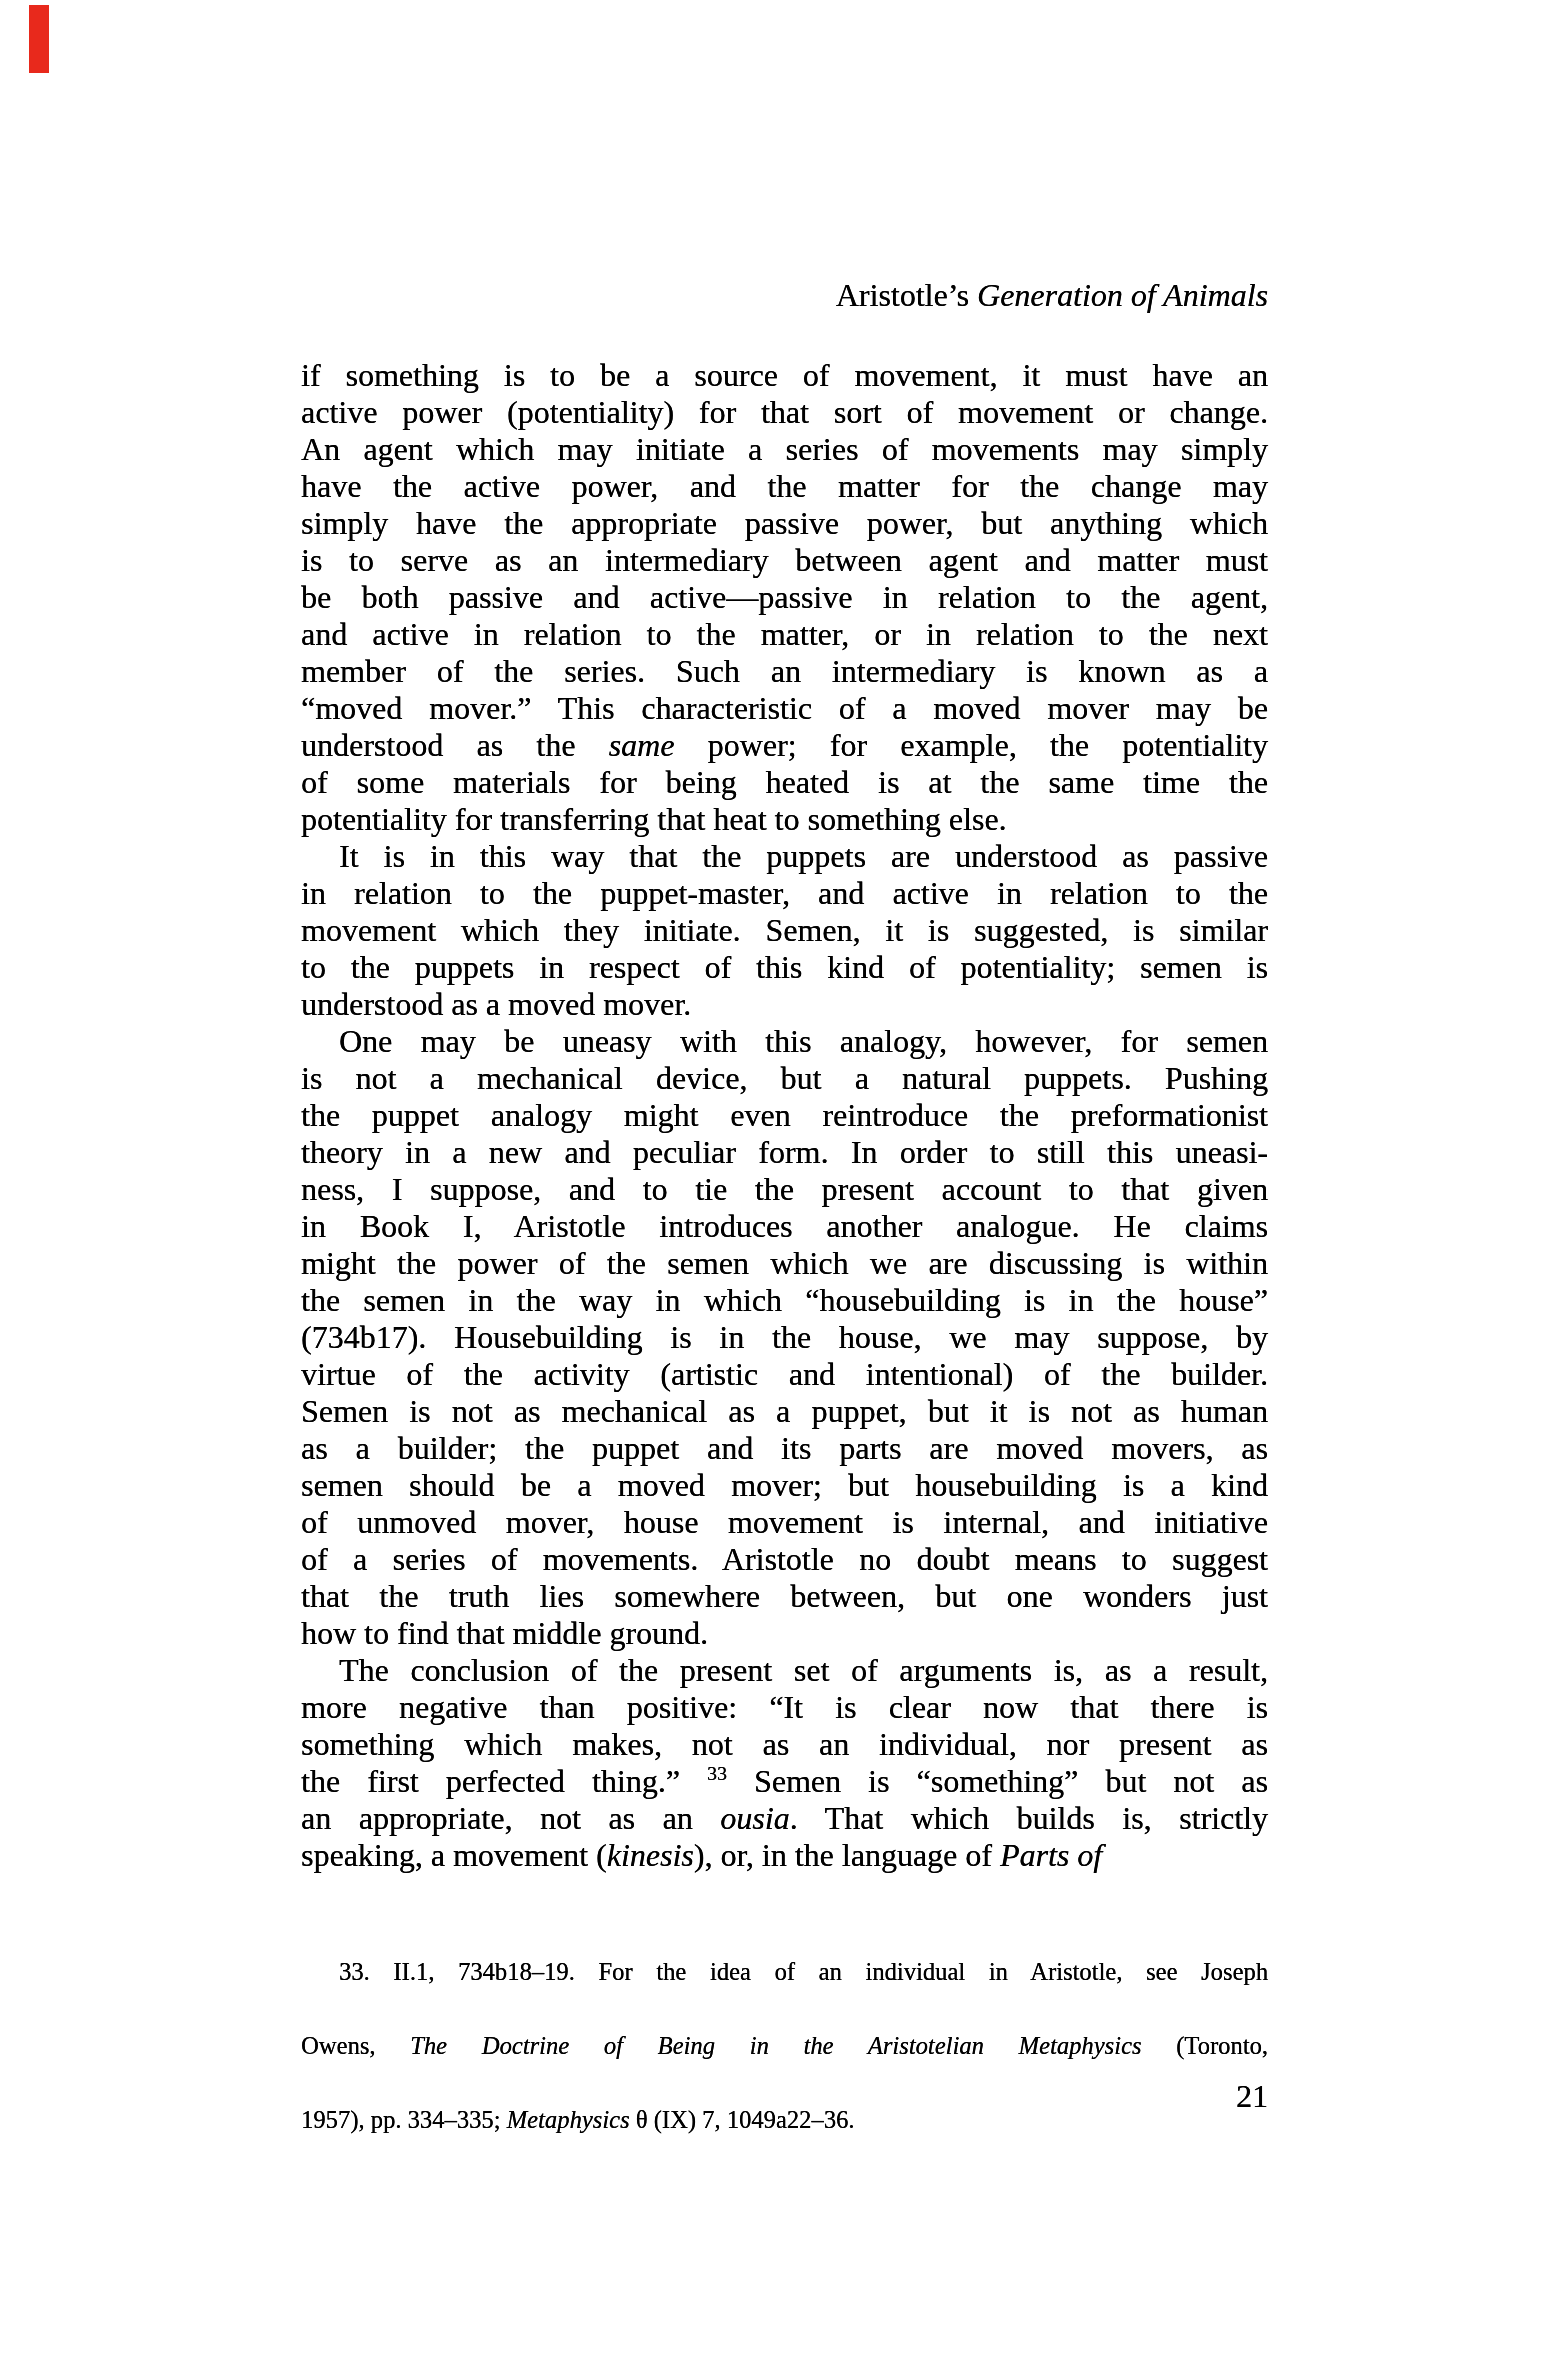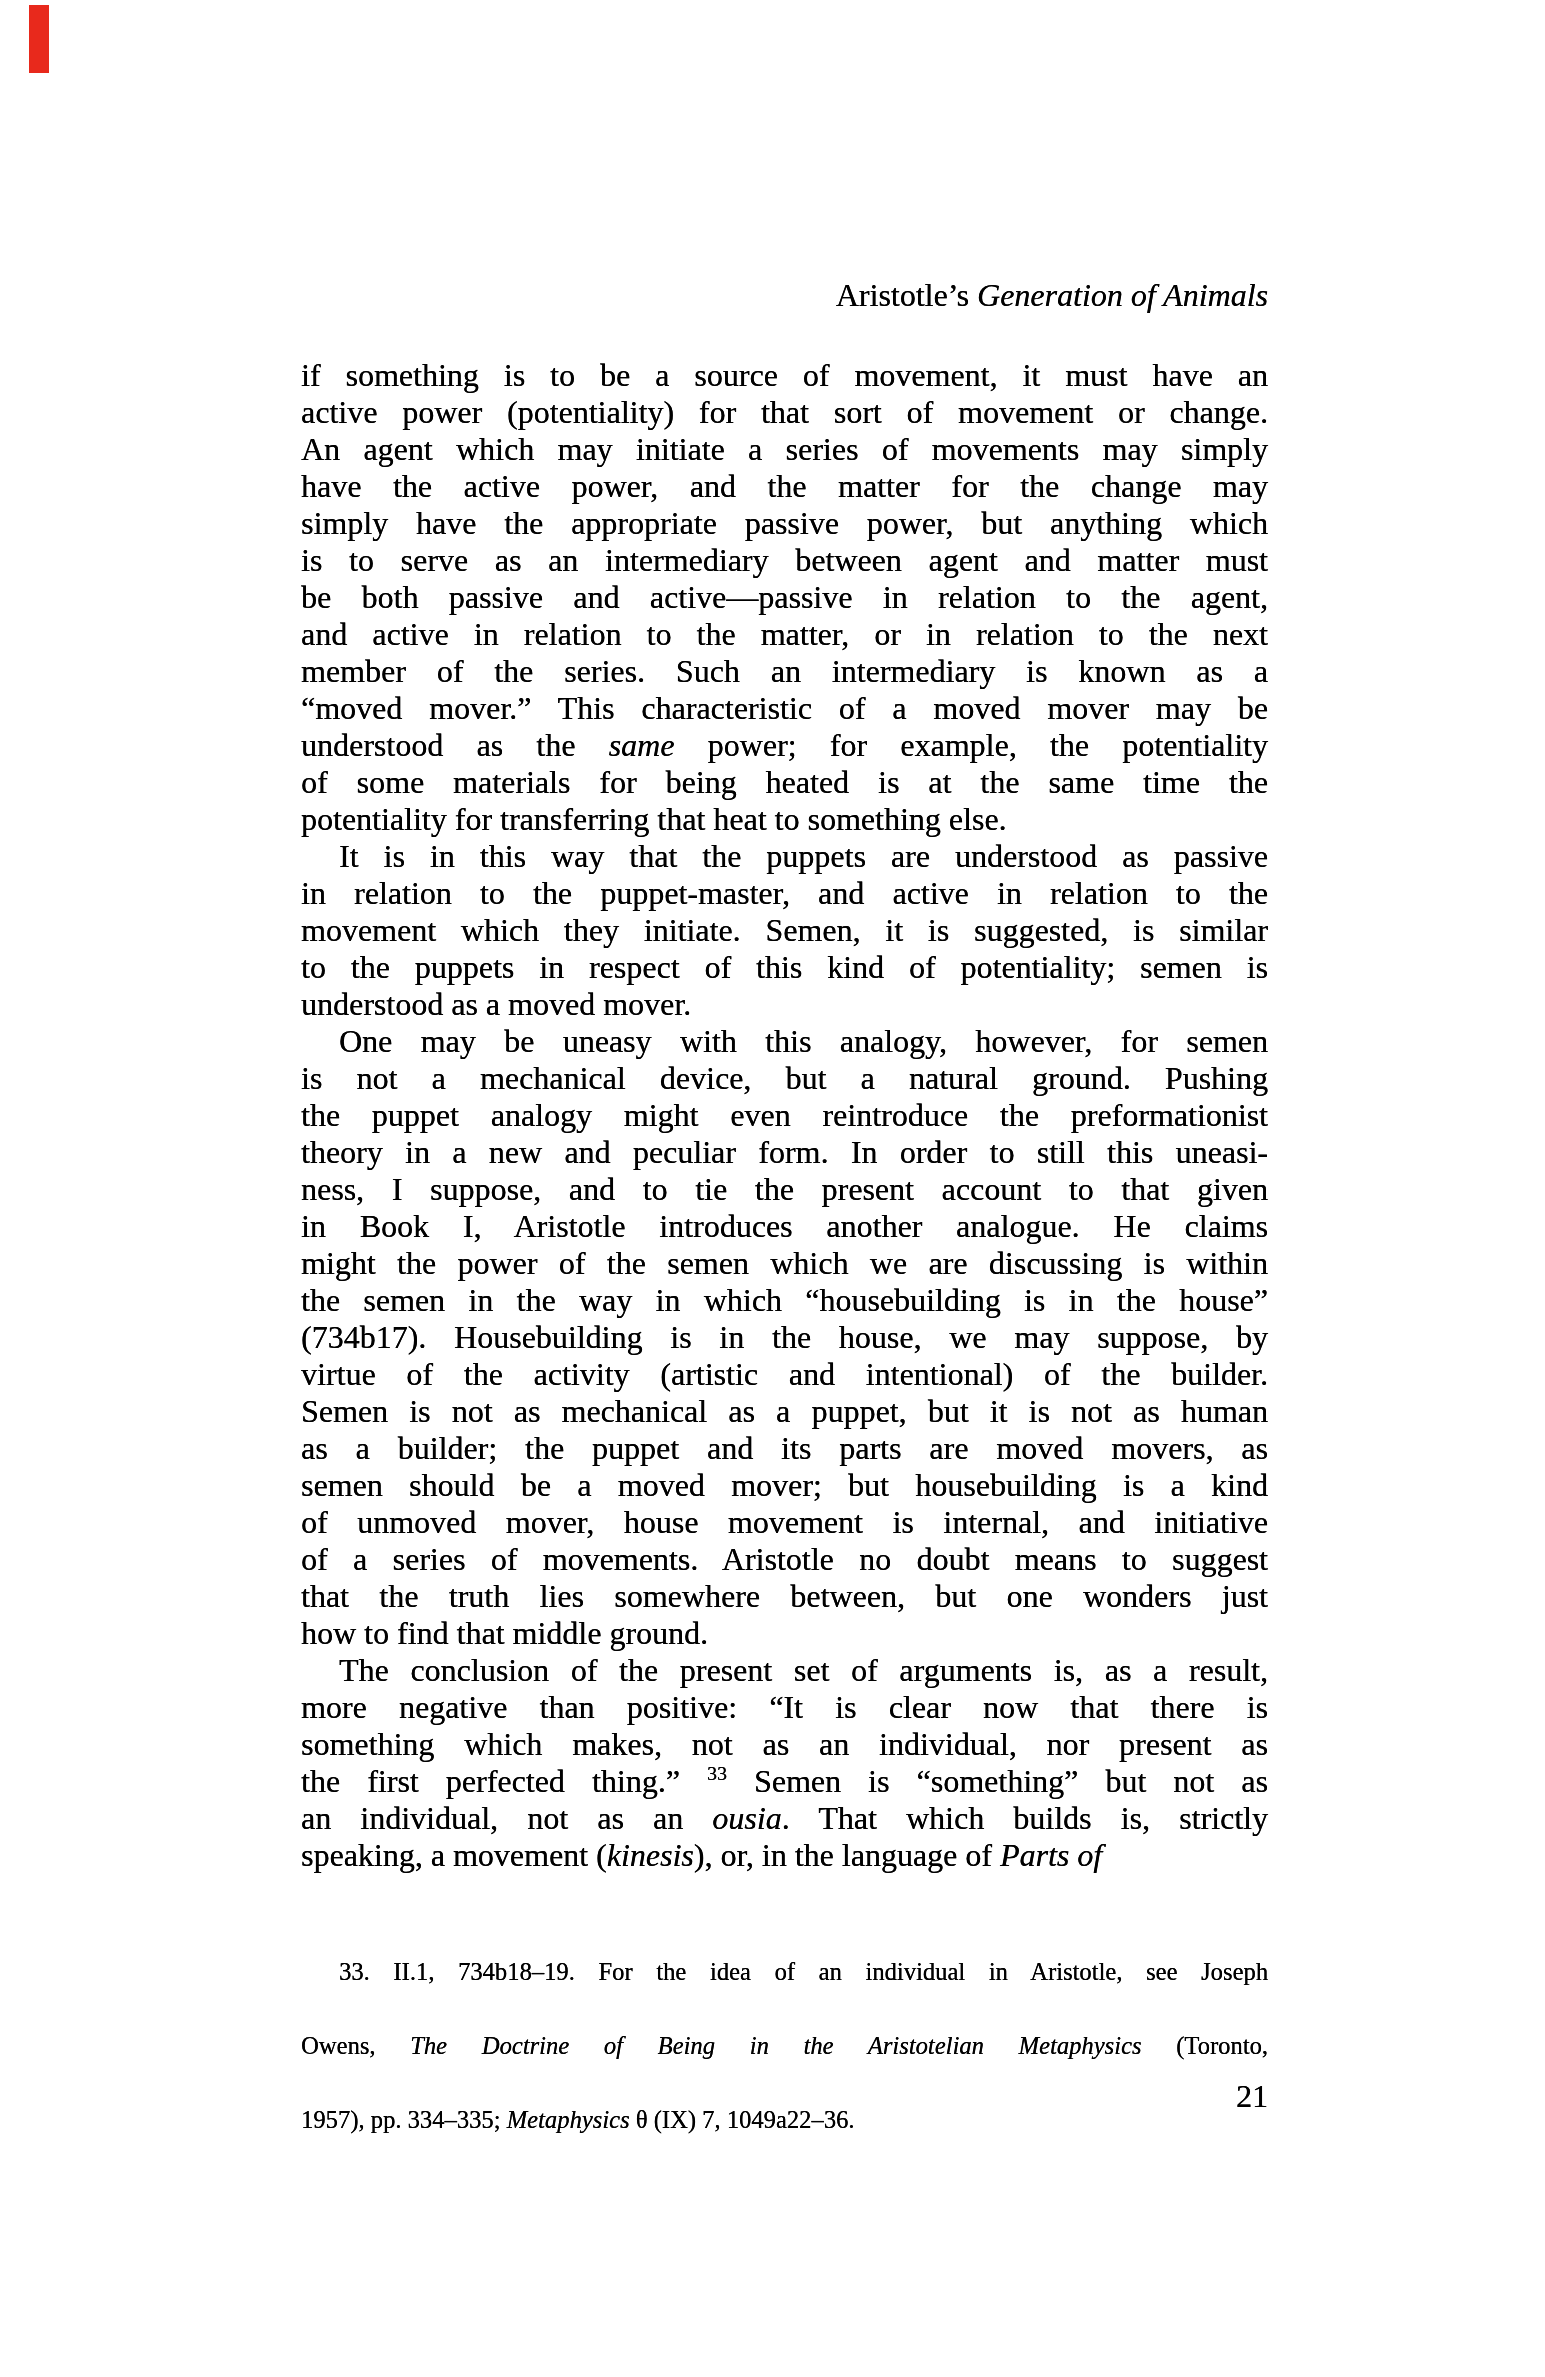--- a/index.html
+++ b/index.html
@@ -98,21 +98,21 @@
       </div>
       <div class="para">
         <div class="tline indent"><span>It is in this way that the puppets are understood as passive</span></div>
         <div class="tline"><span>in relation to the puppet-master, and active in relation to the</span></div>
         <div class="tline"><span>movement which they initiate. Semen, it is suggested, is similar</span></div>
         <div class="tline"><span>to the puppets in respect of this kind of potentiality; semen is</span></div>
         <div class="tline last"><span>understood as a moved mover.</span></div>
       </div>
       <div class="para">
         <div class="tline indent"><span>One may be uneasy with this analogy, however, for semen</span></div>
-        <div class="tline"><span>is not a mechanical device, but a natural ground. Pushing</span></div>
+        <div class="tline"><span>is not a mechanical device, but a natural puppets. Pushing</span></div>
         <div class="tline"><span>the puppet analogy might even reintroduce the preformationist</span></div>
         <div class="tline"><span>theory in a new and peculiar form. In order to still this uneasi-</span></div>
         <div class="tline"><span>ness, I suppose, and to tie the present account to that given</span></div>
         <div class="tline"><span>in Book I, Aristotle introduces another analogue. He claims</span></div>
         <div class="tline"><span>might the power of the semen which we are discussing is within</span></div>
         <div class="tline"><span>the semen in the way in which “housebuilding is in the house”</span></div>
         <div class="tline"><span>(734b17). Housebuilding is in the house, we may suppose, by</span></div>
         <div class="tline"><span>virtue of the activity (artistic and intentional) of the builder.</span></div>
         <div class="tline"><span>Semen is not as mechanical as a puppet, but it is not as human</span></div>
         <div class="tline"><span>as a builder; the puppet and its parts are moved movers, as</span></div>
@@ -120,21 +120,21 @@
         <div class="tline"><span>of unmoved mover, house movement is internal, and initiative</span></div>
         <div class="tline"><span>of a series of movements. Aristotle no doubt means to suggest</span></div>
         <div class="tline"><span>that the truth lies somewhere between, but one wonders just</span></div>
         <div class="tline last"><span>how to find that middle ground.</span></div>
       </div>
       <div class="para">
         <div class="tline indent"><span>The conclusion of the present set of arguments is, as a result,</span></div>
         <div class="tline"><span>more negative than positive: “It is clear now that there is</span></div>
         <div class="tline"><span>something which makes, not as an individual, nor present as</span></div>
         <div class="tline"><span>the first perfected thing.” </span><sup>33</sup><span> Semen is “something” but not as</span></div>
-        <div class="tline"><span>an individual, not as an </span><em>ousia</em><span>. That which builds is, strictly</span></div>
+        <div class="tline"><span>an appropriate, not as an </span><em>ousia</em><span>. That which builds is, strictly</span></div>
         <div class="tline last"><span>speaking, a movement (</span><em>kinesis</em><span>), or, in the language of </span><em>Parts of</em></div>
       </div>
     </div>
   <div class="footnote-block" id="footnote-block">
       <div class="tline indent"><span>33. II.1, 734b18–19. For the idea of an individual in Aristotle, see Joseph</span></div>
       <div class="tline"><span>Owens, </span><em>The Doctrine of Being in the Aristotelian Metaphysics</em><span> (Toronto,</span></div>
       <div class="tline last"><span>1957), pp. 334–335; </span><em>Metaphysics</em><span> θ (IX) 7, 1049a22–36.</span></div>
     </div>
   <div class="page-number">21</div>
 </div>

